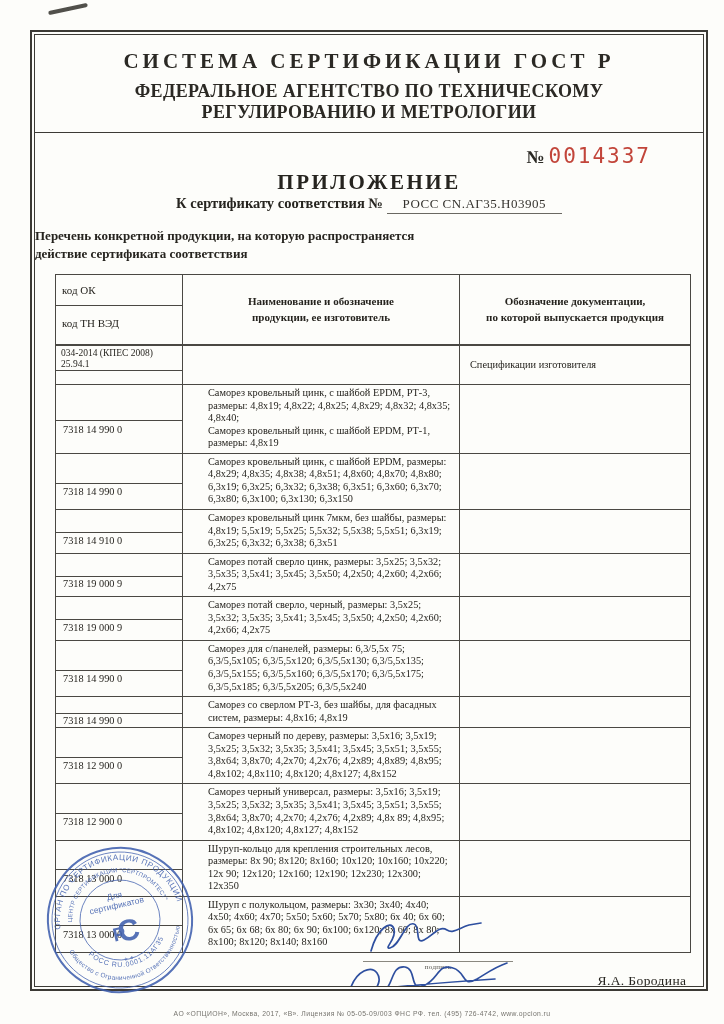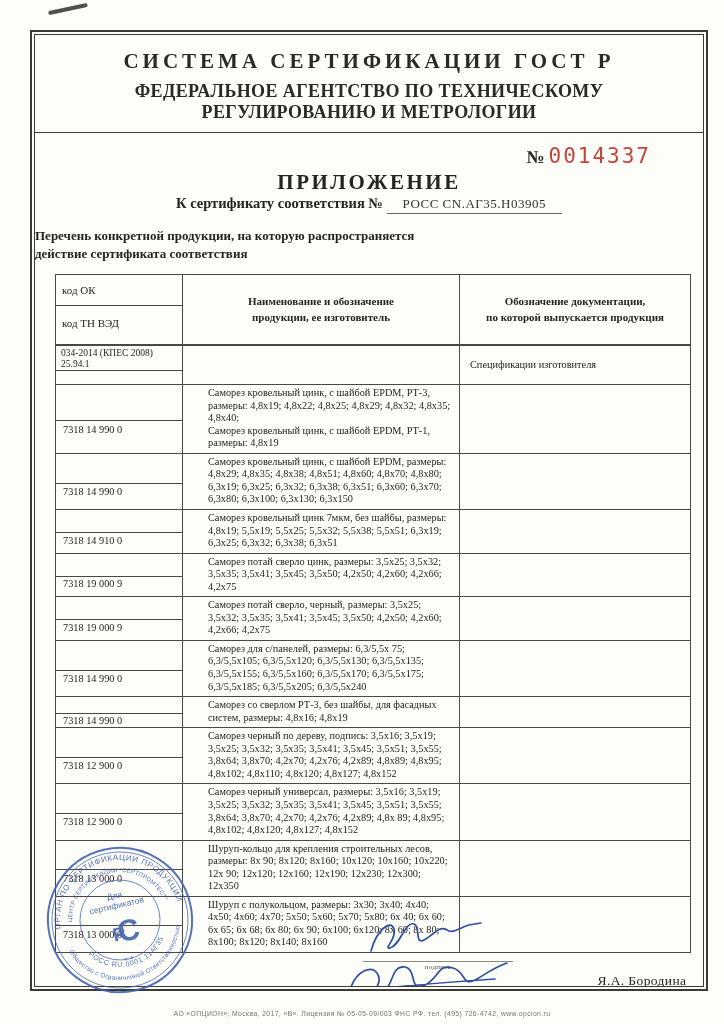--- a/index.html
+++ b/index.html
@@ -209,21 +209,21 @@
                 <div class="code">7318 14 990 0</div>
               </td>
           <td class="c2">Саморез со сверлом РТ-3, без шайбы, для фасадных систем, размеры: 4,8х16; 4,8х19</td>
           <td class="c3"></td>
         </tr>
         <tr>
           <td class="c1">
                 <div class="divline"></div>
                 <div class="code">7318 12 900 0</div>
               </td>
-          <td class="c2">Саморез черный по дереву, подпись: 3,5х16; 3,5х19; 3,5х25; 3,5х32; 3,5х35; 3,5х41; 3,5х45; 3,5х51; 3,5х55; 3,8х64; 3,8х70; 4,2х70; 4,2х76; 4,2х89; 4,8х89; 4,8х95; 4,8х102; 4,8х110; 4,8х120; 4,8х127; 4,8х152</td>
+          <td class="c2">Саморез черный по дереву, размеры: 3,5х16; 3,5х19; 3,5х25; 3,5х32; 3,5х35; 3,5х41; 3,5х45; 3,5х51; 3,5х55; 3,8х64; 3,8х70; 4,2х70; 4,2х76; 4,2х89; 4,8х89; 4,8х95; 4,8х102; 4,8х110; 4,8х120; 4,8х127; 4,8х152</td>
           <td class="c3"></td>
         </tr>
         <tr>
           <td class="c1">
                 <div class="divline"></div>
                 <div class="code">7318 12 900 0</div>
               </td>
           <td class="c2">Саморез черный универсал, размеры: 3,5х16; 3,5х19; 3,5х25; 3,5х32; 3,5х35; 3,5х41; 3,5х45; 3,5х51; 3,5х55; 3,8х64; 3,8х70; 4,2х70; 4,2х76; 4,2х89; 4,8х 89; 4,8х95; 4,8х102; 4,8х120; 4,8х127; 4,8х152</td>
           <td class="c3"></td>
         </tr>

